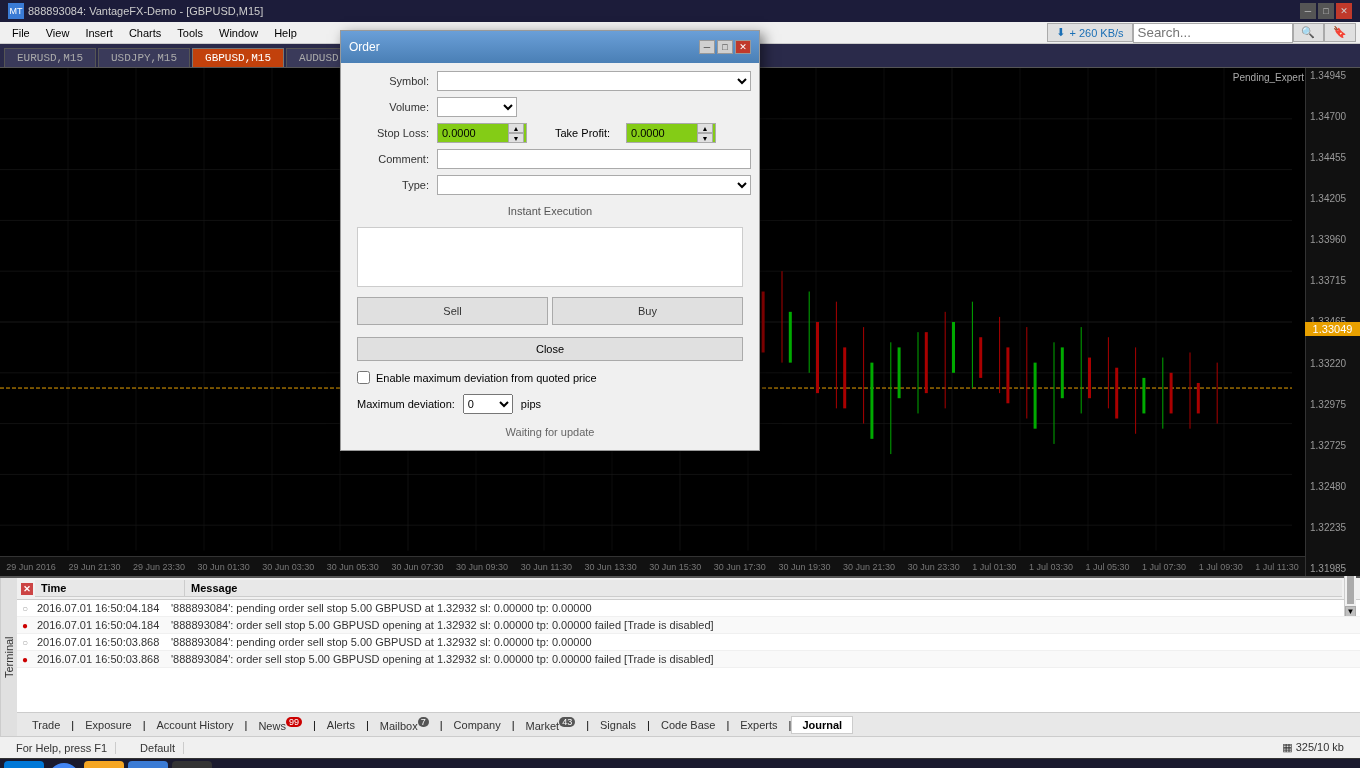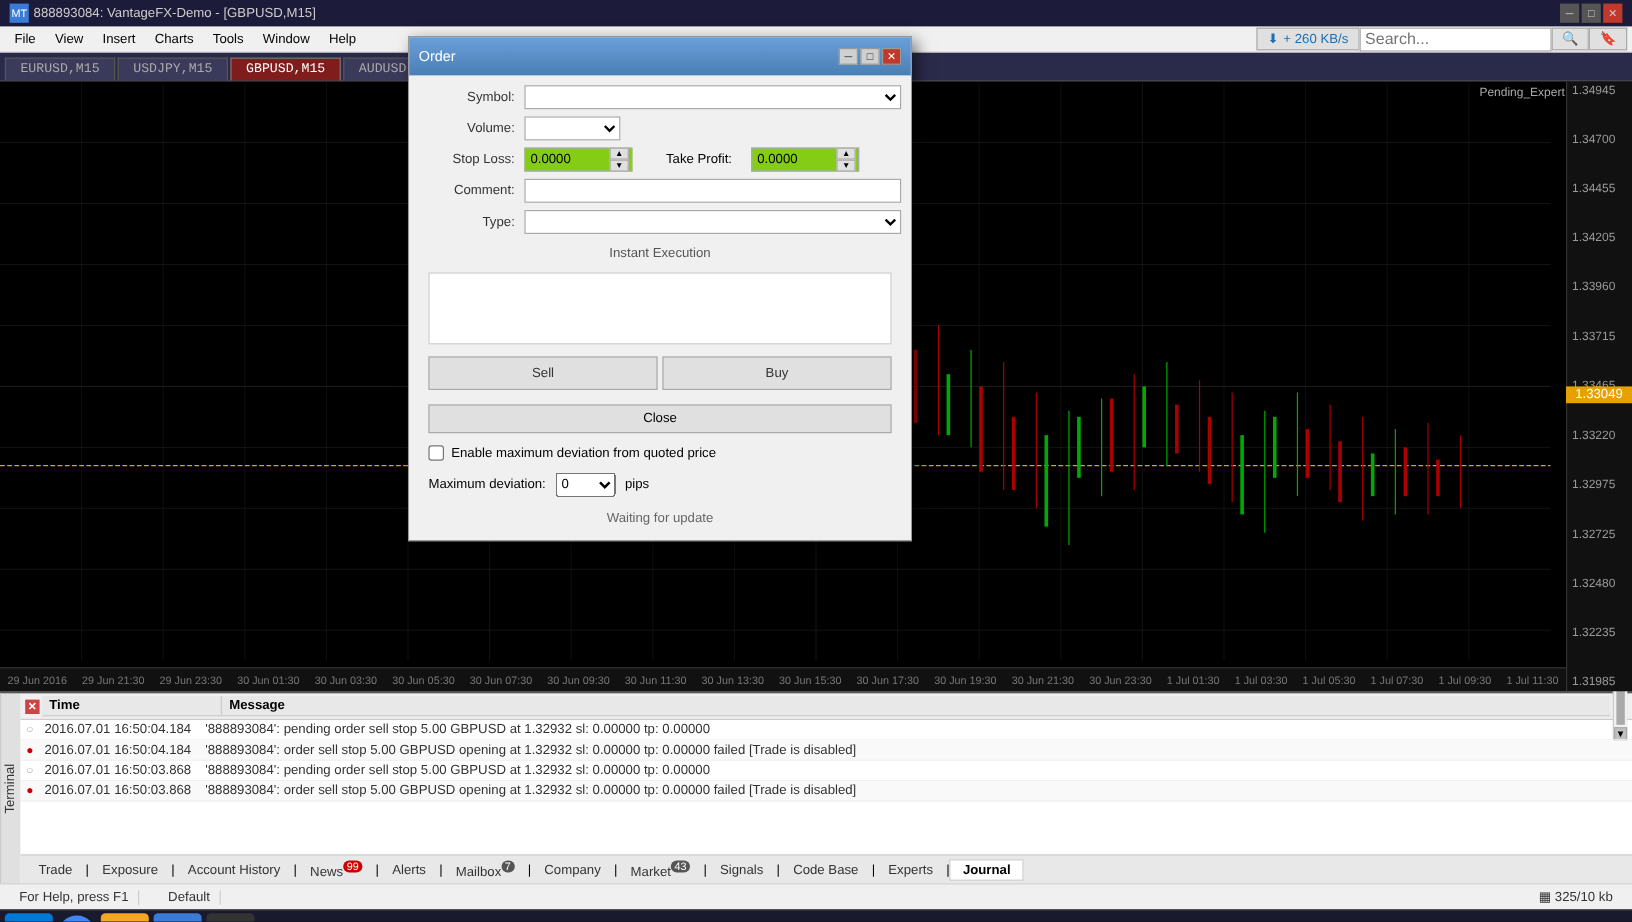--- a/index.html
+++ b/index.html
@@ -85,21 +85,21 @@
       background: #3a3a5a;
       color: #aaa;
       font-size: 11px;
       border: 1px solid #555;
       border-bottom: none;
       margin-right: 2px;
       cursor: pointer;
       font-family: Liberation Mono, monospace;
     }
     .chart-tab.active {
-      background: #7f1d1d;
+      background: #c2410c;
       color: #fff;
       border-color: #777;
     }
 
     
     .terminal-area {
       background: #fff;
       height: 160px;
       border-top: 2px solid #555;
       display: flex;

